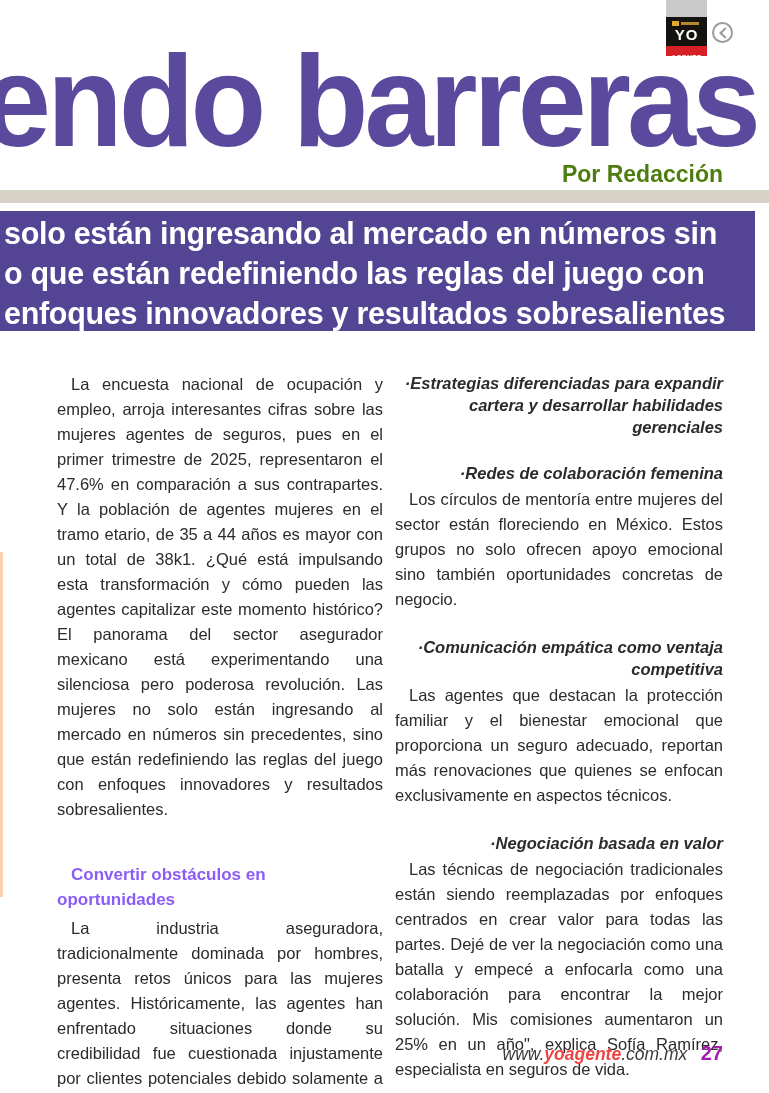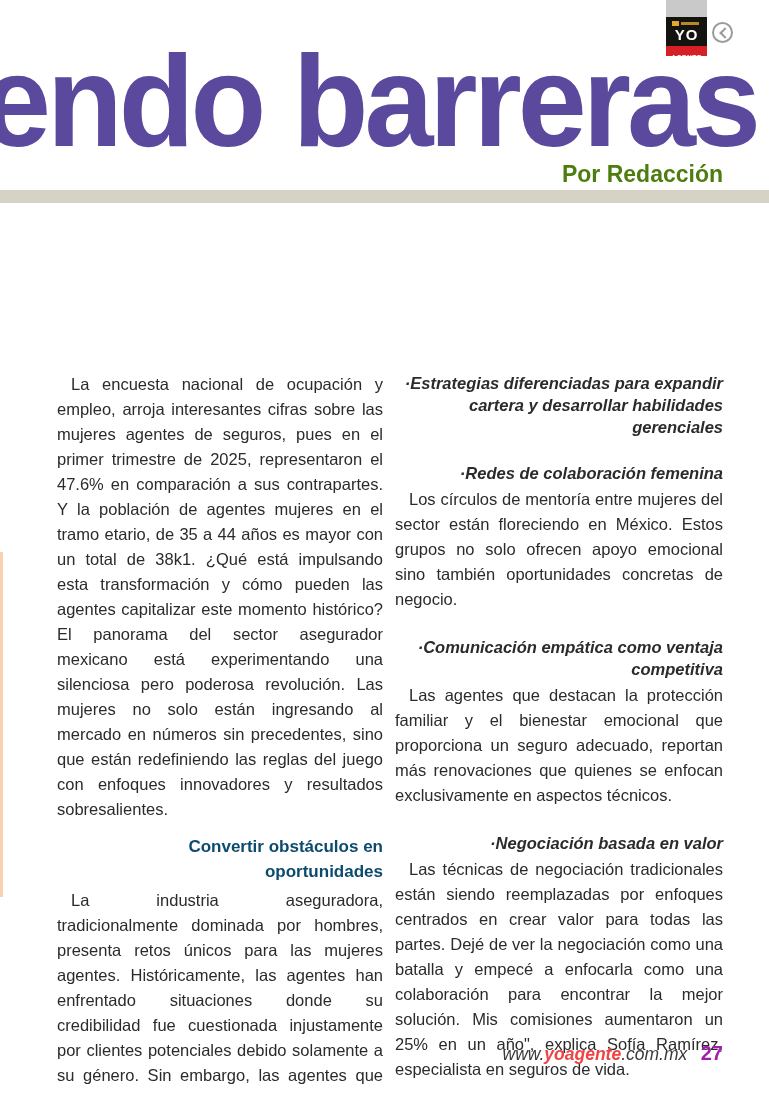--- a/index.html
+++ b/index.html
@@ -35,22 +35,22 @@
     overflow:hidden;}
   .banner .bline{color:#ffffff;font-weight:bold;font-size:30.5px;line-height:40px;
     letter-spacing:-0.3px;white-space:nowrap;margin-left:-6px;padding-left:10px;}
   .banner .bline.first{margin-top:2px;}
   
   .col{position:absolute;top:372px;color:#2b2b2c;font-size:16.5px;line-height:25px;
     text-align:justify;}
   .col-left{left:57px;width:326px;}
   .col-right{left:395px;width:328px;}
   .col p{margin:0;text-indent:14px;}
-  .subhead{color:#0c4a6e;font-weight:bold;font-size:17px;margin:12px 0 4px 0;
-    text-indent:14px;text-align:right;}
+  .subhead{color:#8b5cf6;font-weight:bold;font-size:17px;margin:40px 0 4px 0;
+    text-indent:14px;text-align:left;}
   .sec-head{font-weight:bold;font-style:italic;font-size:16.5px;line-height:22px;
     margin:0 0 3px 0;text-indent:8px;text-align:right;}
   .sec{margin-bottom:24px;}
   .sec:last-child{margin-bottom:0;}
   
   .footer{position:absolute;right:46px;top:1042px;white-space:nowrap;}
   .footer .url{font-style:italic;font-size:17.5px;color:#3a3a3a;}
   .footer .brand{font-weight:bold;color:#ef4444;}
   .footer .pageno{font-weight:bold;font-style:normal;font-size:20px;color:#a21caf;margin-left:9px;}
   
@@ -77,20 +77,25 @@
 
   <div class="back-btn">
     <span class="chev"></span>
   </div>
 
   <div class="headline">endo barreras</div>
   <div class="byline">Por Redacción</div>
 
   <div class="rule-band"></div>
 
+  <div class="banner">
+    <div class="bline first">solo están ingresando al mercado en números sin</div>
+    <div class="bline">o que están redefiniendo las reglas del juego con</div>
+    <div class="bline">enfoques innovadores y resultados sobresalientes</div>
+  </div>
 
   <div class="col col-left">
     <p>La encuesta nacional de ocupación y empleo, arroja interesantes cifras sobre las mujeres agentes de seguros, pues en el primer trimestre de 2025, representaron el 47.6% en comparación a sus contrapartes. Y la población de agentes mujeres en el tramo etario, de 35 a 44 años es mayor con un total de 38k1. ¿Qué está impulsando esta transformación y cómo pueden las agentes capitalizar este momento histórico? El panorama del sector asegurador mexicano está experimentando una silenciosa pero poderosa revolución. Las mujeres no solo están ingresando al mercado en números sin precedentes, sino que están redefiniendo las reglas del juego con enfoques innovadores y resultados sobresalientes.</p>
     <div class="subhead">Convertir obstáculos en oportunidades</div>
     <p>La industria aseguradora, tradicionalmente dominada por hombres, presenta retos únicos para las mujeres agentes. Históricamente, las agentes han enfrentado situaciones donde su credibilidad fue cuestionada injustamente por clientes potenciales debido solamente a su género. Sin embargo, las agentes que transformaron estos desafíos en oportunidades para demostrar su conocimiento técnico, registraron tasas de conversión superiores a la media del sector.</p>
   </div>
 
   <div class="col col-right">
     <div class="sec">
       <div class="sec-head">·Estrategias diferenciadas para expandir cartera y desarrollar habilidades gerenciales</div>

